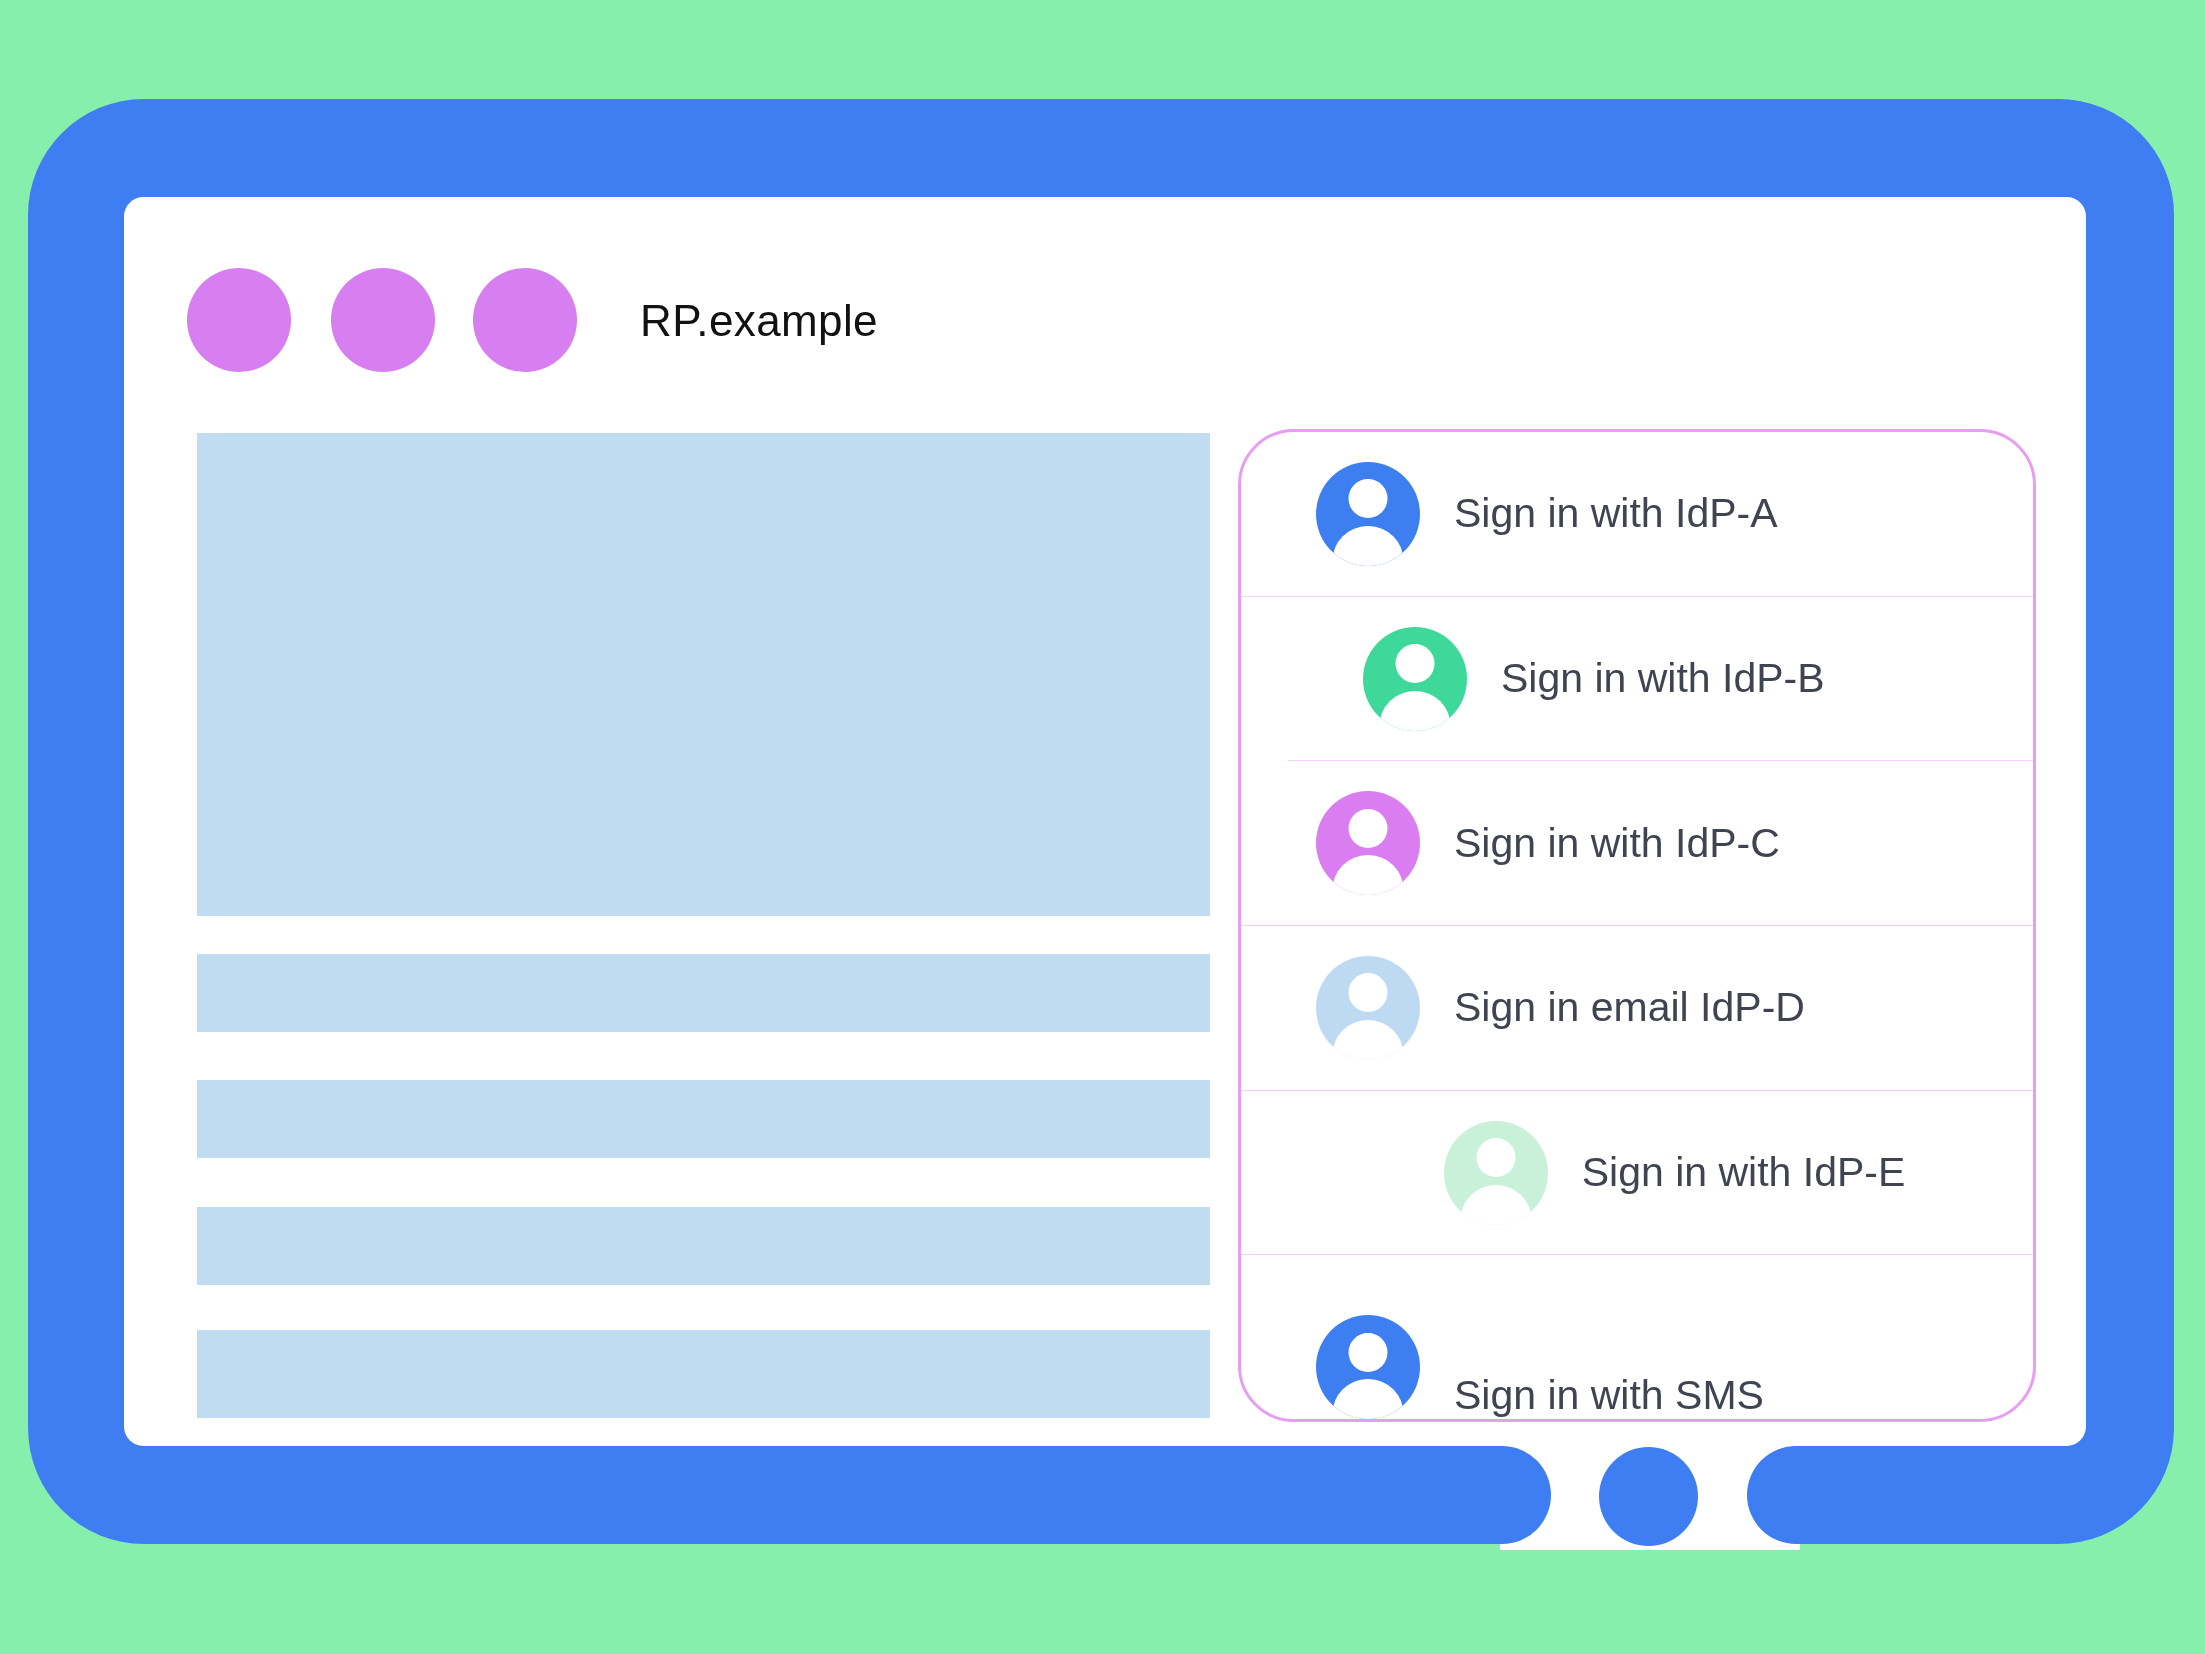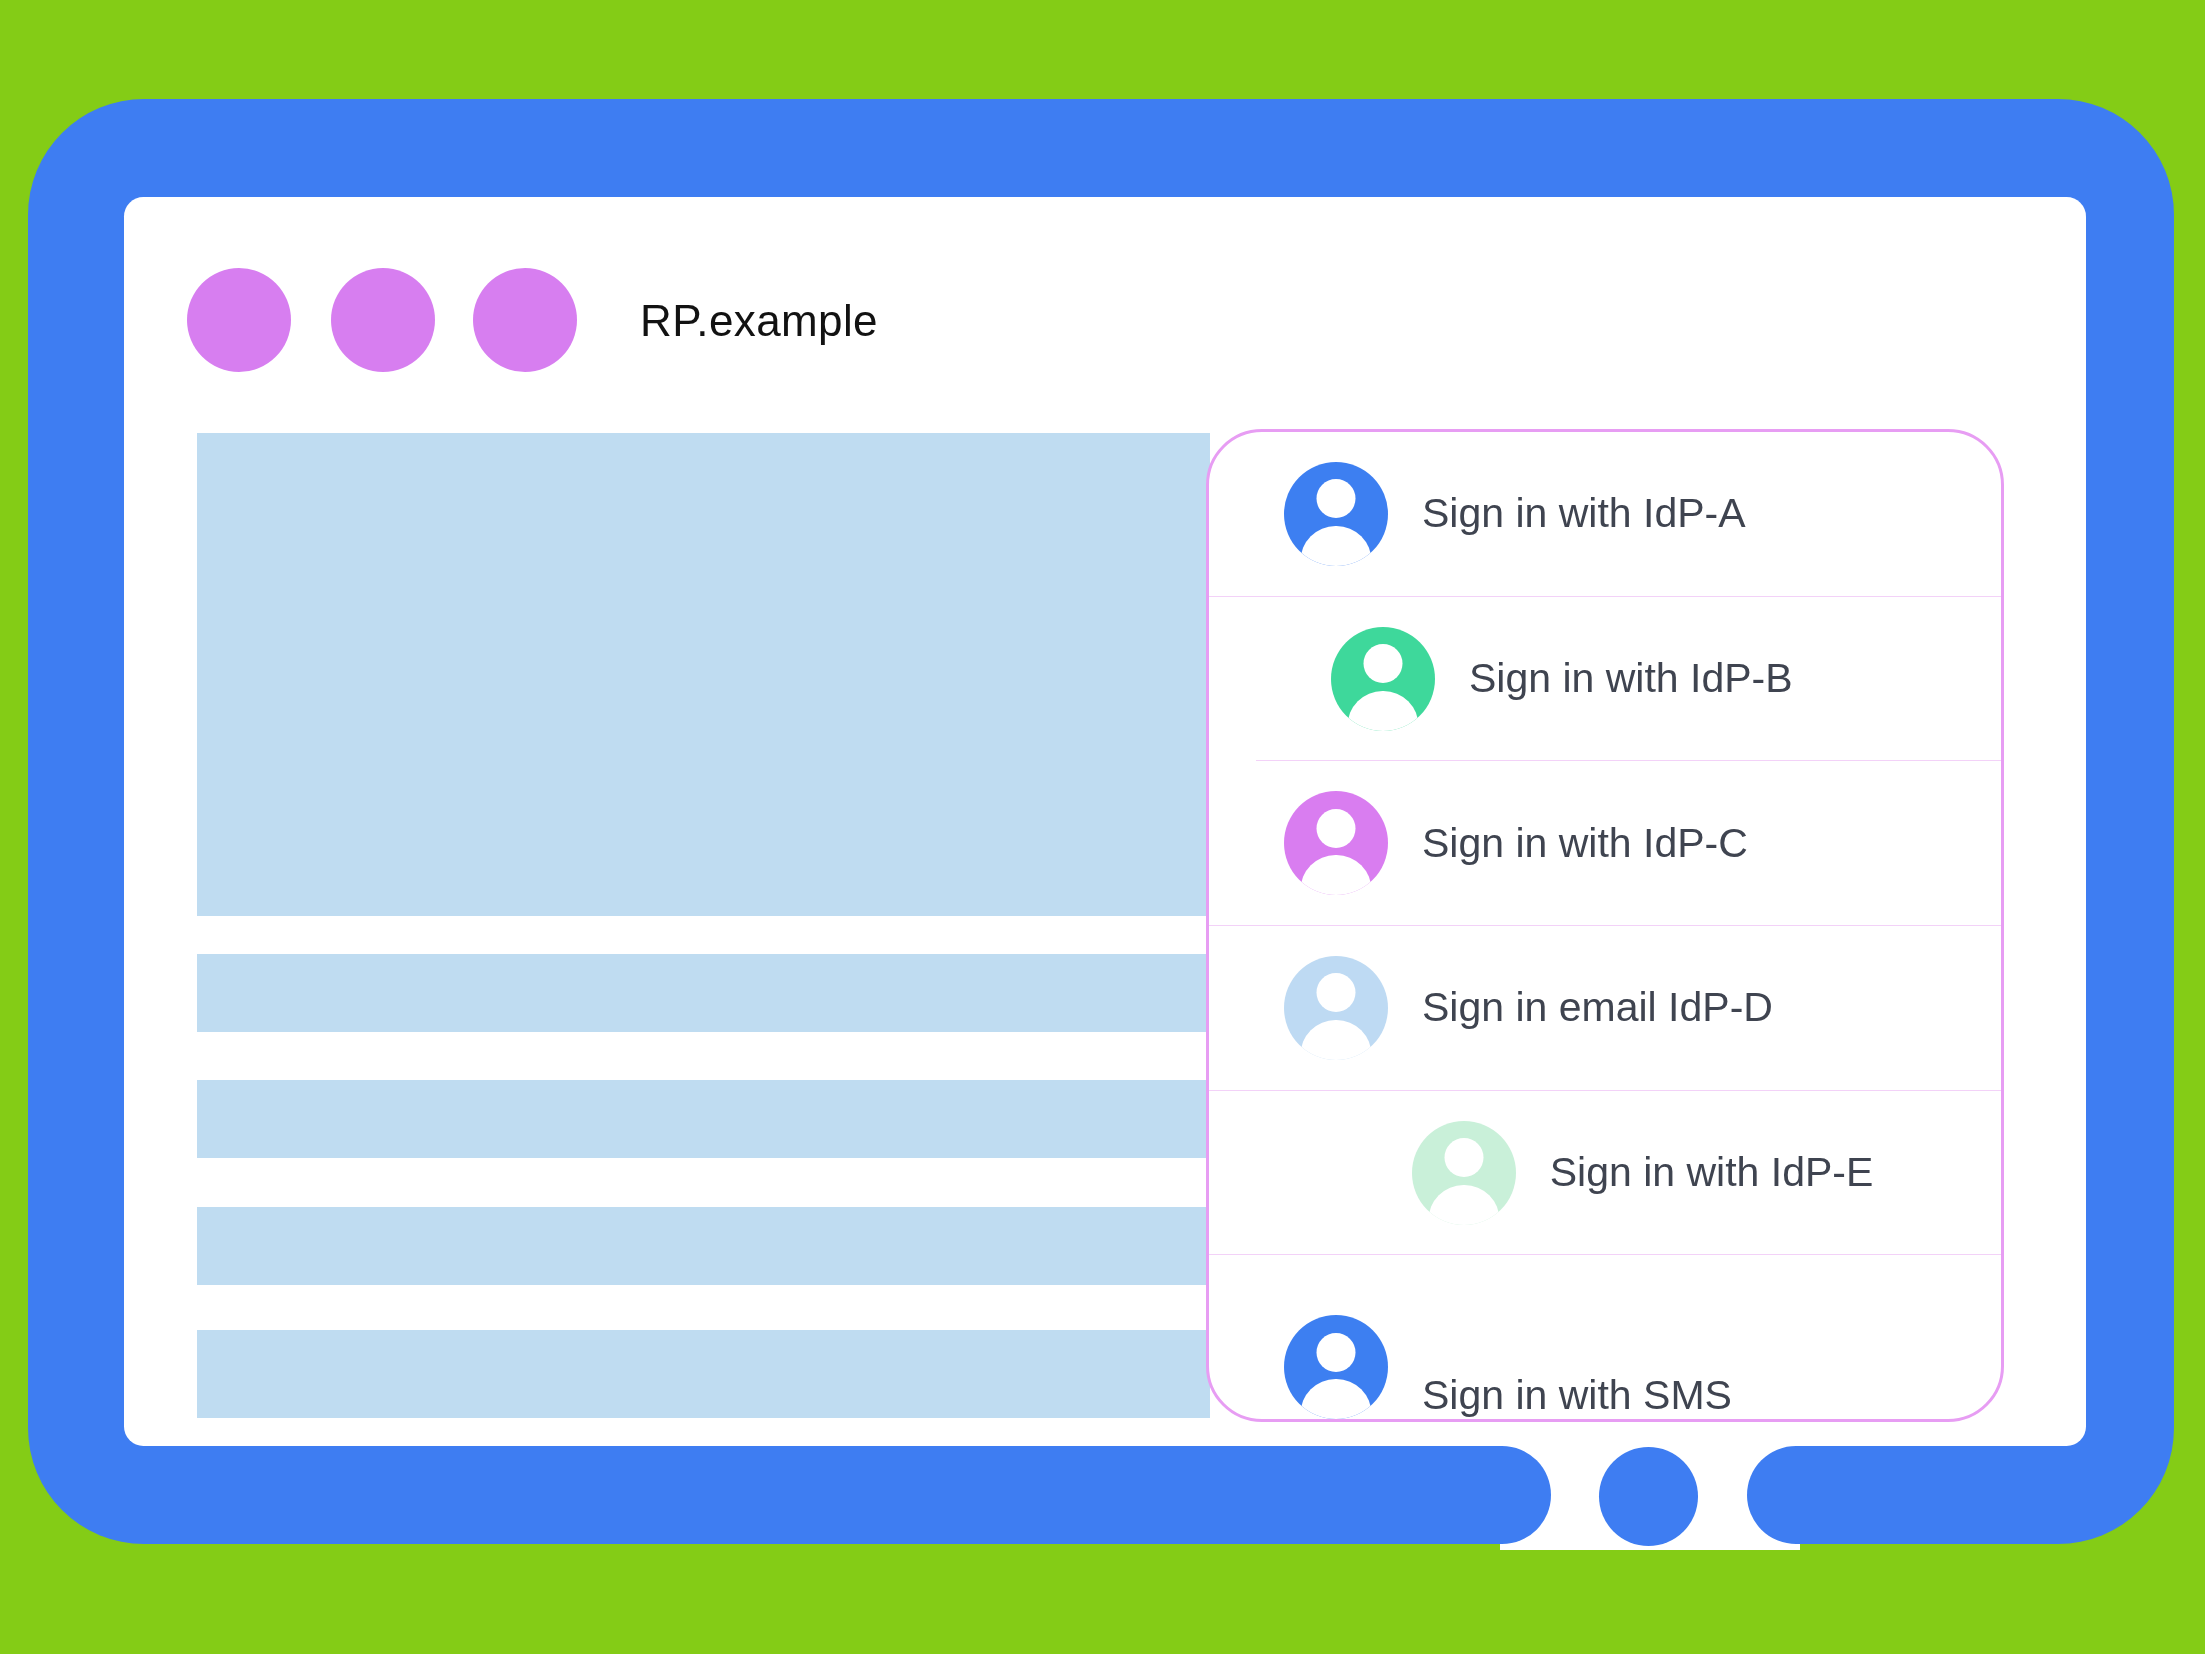--- a/index.html
+++ b/index.html
@@ -1,37 +1,37 @@
 <!DOCTYPE html>
 <html style="font-size:14px"><head>
 <meta charset="utf-8">
 <style>
   html,body{margin:0;padding:0;background:#ffffff;}
-  .stage{position:relative;width:2206px;height:1654px;background:#84cc16;
+  .stage{position:relative;width:2206px;height:1654px;background:#86efac;
          font-family:"Liberation Sans",sans-serif;overflow:hidden;}
   .abs{position:absolute;}
 
   
   .frame{left:28px;top:99px;width:2146px;height:1445px;border-radius:116px;}
   .window{left:124px;top:197px;width:1962px;height:1249px;background:#ffffff;border-radius:19.4px;}
 
   
   .dot{width:104px;height:104px;border-radius:50%;top:268px;}
   .dot-1{left:187px}.dot-2{left:331px}.dot-3{left:473px}
 
   .title{left:640px;top:295px;font-size:44px;line-height:51px;color:#121212;
          font-weight:500;letter-spacing:0.4px;}
 
   
   .hero{left:197px;top:433px;width:1013px;height:483px;}
   .bar{left:197px;width:1013px;height:78px;}
   .bar-1{top:954px}.bar-2{top:1080px}.bar-3{top:1207px}.bar-4{top:1330px;height:88px}
 
   
-  .panel{left:1206px;top:429px;width:798px;height:993px;background:#ffffff;
+  .panel{left:1238px;top:429px;width:798px;height:993px;background:#ffffff;
          border:3.5px solid #e79df3;border-radius:56px;box-sizing:border-box;
          display:flex;flex-direction:column;overflow:hidden;}
   .row{flex:1;display:flex;align-items:center;padding-left:75px;gap:34px;
        border-bottom:1.8px solid transparent;cursor:pointer;}
   .row:last-child{border-bottom:none !important;align-items:flex-end;}
   .row-label{font-size:41px;color:#3f4450;font-weight:500;white-space:nowrap;}
 
   
   .avatar{width:104px;height:104px;border-radius:50%;position:relative;
           overflow:hidden;flex:0 0 auto;}

